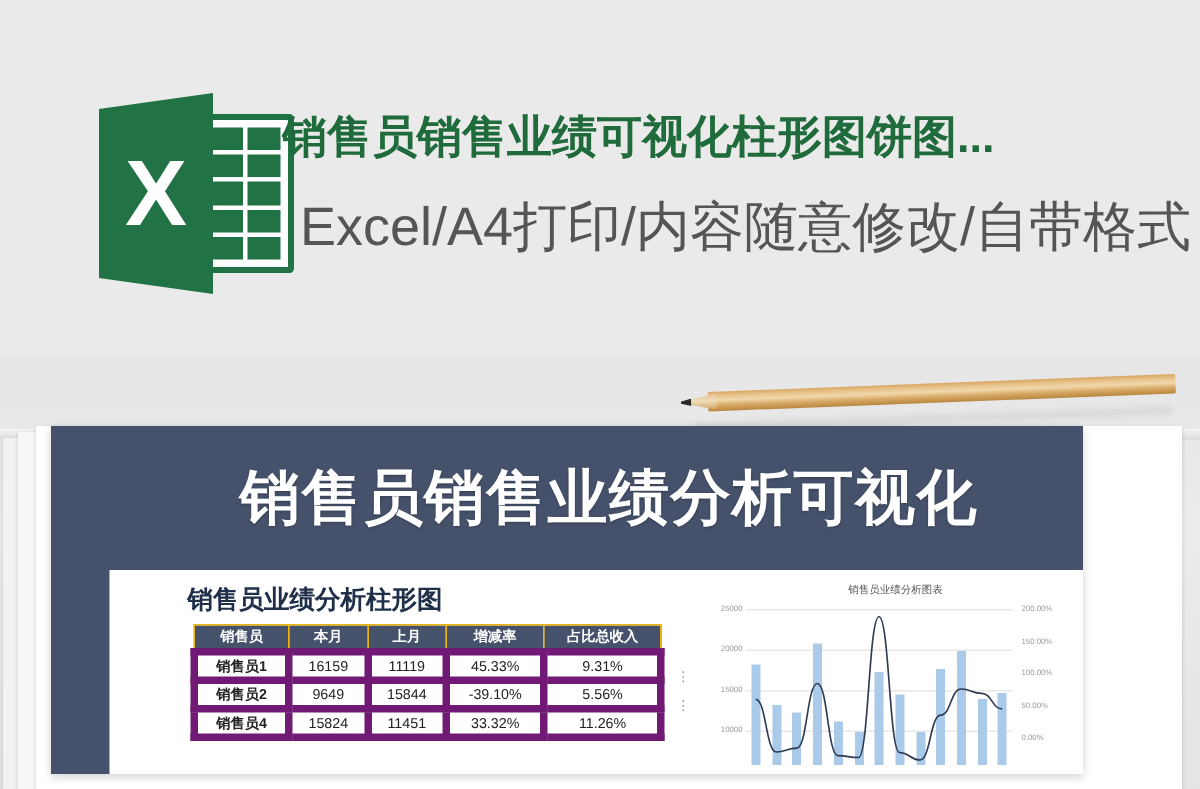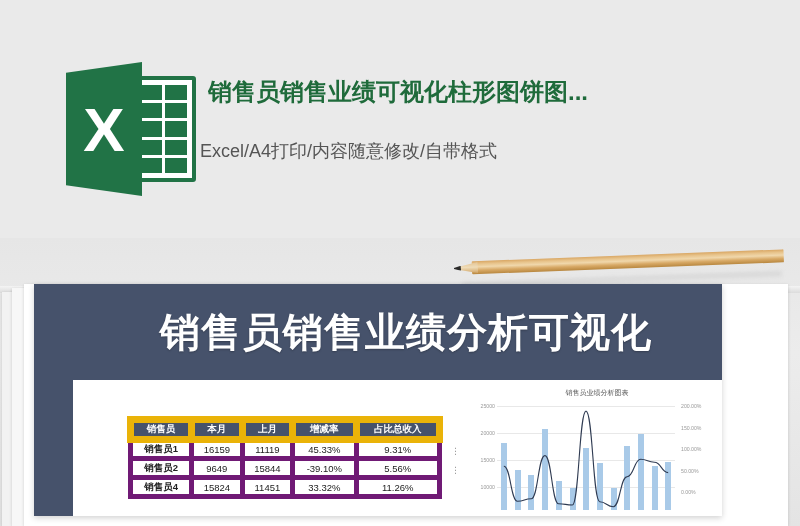--- a/index.html
+++ b/index.html
@@ -44,27 +44,27 @@
     position: absolute; left: 64px; top: 18px; width: 12px; height: 106px;
     background: #d4d4d4;
   }
   .xl-spine-inner {
     position:absolute; left: 64px; top: 18px; width: 12px; height: 106px;
     display:grid; grid-template-rows: repeat(5,1fr); gap:3px; padding:5px 0;
   }
   .xl-spine-cell { background: #1d6b40; }
 
   .banner-title {
-    position: absolute; left: 208px; top: 68px; width: 580px; height: 48px;
-    color: #1f6b3b; font-size: 24px; font-weight: bold; letter-spacing: 0px;
+    position: absolute; left: 188px; top: 68px; width: 580px; height: 48px;
+    color: #1f6b3b; font-size: 30px; font-weight: bold; letter-spacing: 0px;
     white-space: nowrap; line-height: 48px; overflow: hidden;
   }
   .banner-sub {
     position: absolute; left: 200px; top: 130px; width: 580px; height: 42px;
-    color: #555555; font-size: 18px; line-height: 42px; white-space: nowrap;
+    color: #555555; font-size: 36px; line-height: 42px; white-space: nowrap;
   }
 
   
   .desk {
     position: absolute; left: 0; top: 238px; width: 800px; height: 288px;
     background: linear-gradient(180deg,#e6e6e6 0%, #ececec 40%, #e4e4e4 100%);
   }
   .desk-edge {
     position: absolute; left: 0; top: 286px; width: 800px; height: 7px;
     background: linear-gradient(180deg,#f4f4f4 0%, #dcdcdc 100%);
@@ -129,21 +129,21 @@
     position: absolute; left: 52px; top: 8px; width: 280px; height: 22px;
     color: #20304a; font-size: 17px; font-weight: bold; white-space: nowrap;
   }
   table.sales {
     position: absolute; left: 54px; top: 36px;
     width: 316px; border-collapse: collapse;
     font-size: 9.5px; color: #222222;
   }
   table.sales th {
     background: #46526b; color: #ffffff; font-weight: bold;
-    border: 7px solid #eab308; height: 18px; text-align: center;
+    border: 1px solid #eab308; height: 18px; text-align: center;
     font-size: 9.5px; padding: 0 2px;
   }
   table.sales td {
     border: 5px solid #701a75; height: 19px; text-align: center;
     padding: 0 2px; font-size: 9.5px; background: #ffffff;
   }
   table.sales td.name { font-weight: bold; }
   .row-dots {
     position: absolute; left: 378px; top: 62px;
     color: #999; font-size: 9px; line-height: 19px;
@@ -226,20 +226,21 @@
   <div class="sheet sheet-3"></div>
   <div class="sheet sheet-2"></div>
   <div class="sheet sheet-1"></div>
 
   <div class="doc">
 
     <div class="doc-title">销售员销售业绩分析可视化</div>
 
     <div class="doc-inner">
 
+      <div class="tbl-heading">销售员业绩分析柱形图</div>
 
       <table class="sales">
         <thead>
           <tr>
             <th>销售员</th>
             <th>本月</th>
             <th>上月</th>
             <th>增减率</th>
             <th>占比总收入</th>
           </tr>

